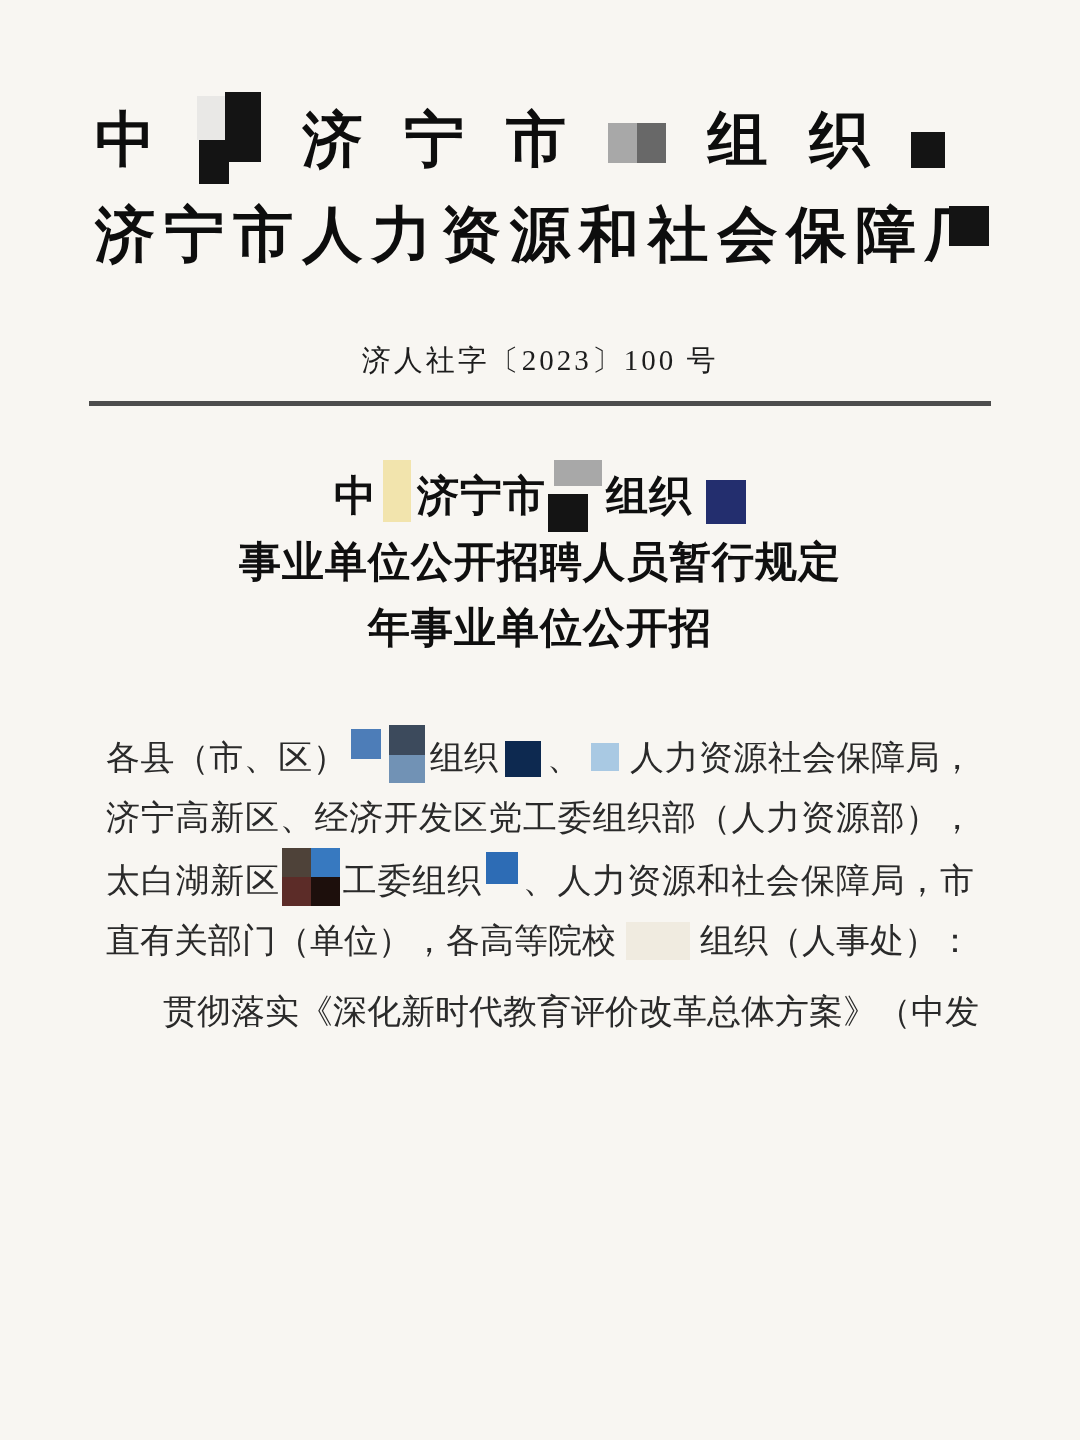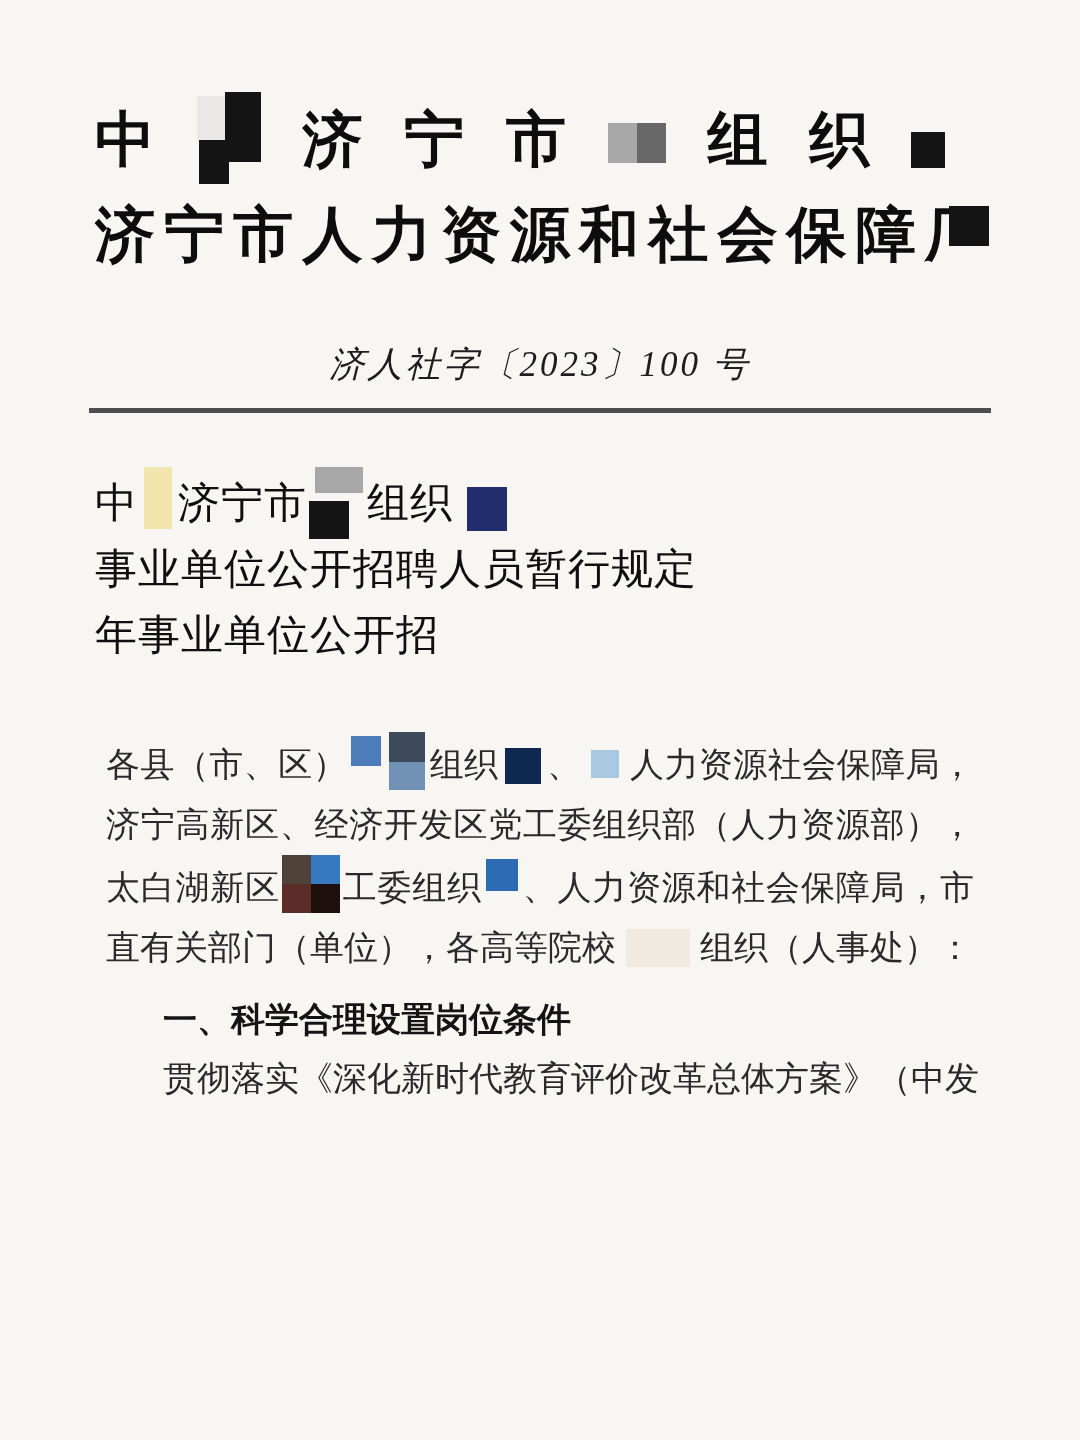--- a/index.html
+++ b/index.html
@@ -42,27 +42,27 @@
   .lh-comp2 { display:flex; width:58px; height:40px; margin-top:6px; }
   .lh-comp2 i { display:block; width:50%; height:100%; }
 
   .lh-end-sq { width:34px; height:36px; margin-top:20px; }
 
   .lh2-sq { position:absolute; right:-4px; top:2px; width:40px; height:40px; }
 
   
   .docnum {
     margin-top:74px; text-align:center;
-    font-size:35px; letter-spacing:3px; color:#1d1d1d;font-style:italic;
+    font-size:29px; letter-spacing:3px; color:#1d1d1d;
   }
   .rule { height:5px; background:#4d4d4d; margin:20px -6px 0 -6px; }
 
   
   .title-block {
-    margin-top:54px; font-weight:400;
+    margin-top:54px; text-align:center; font-weight:700;
     font-size:42px; line-height:66px; color:#0f0f0f;
     letter-spacing:1px;
   }
   .t-cream { width:28px; height:62px; vertical-align:-12px; margin:0 6px; }
   .t-comp { position:relative; display:inline-block; width:56px; height:64px; vertical-align:-14px; margin:0 2px; }
   .t-comp i { position:absolute; display:block; }
   .t-comp .a { left:6px; top:0; width:48px; height:26px; }
   .t-comp .b { left:0; top:34px; width:40px; height:38px; }
   .t-navy { width:40px; height:44px; vertical-align:-14px; margin-left:14px; }
   .t-maroon { width:44px; height:56px; vertical-align:-10px; }
@@ -150,18 +150,17 @@
     <div class="body-block">
       <p style="margin:11px;">
         <span>各县（市、区）</span><span class="rd b-blue1" style="background: rgb(77, 125, 184);"></span><span class="b-comp2"><i class="a" style="background: rgb(60, 74, 92);"></i><i class="b" style="background: rgb(113, 146, 181);"></i></span><span>组织</span><span class="rd b-navy" style="background: rgb(13, 41, 80);"></span><span>、</span><span class="rd b-lblue" style="background: rgb(169, 201, 227);"></span><span>人力资源社会保障局，济宁高新区、经济开发区党工委组织部（人力资源部），太白湖新区</span><span class="b-comp5"><span class="row">
               <i style="background: rgb(78, 66, 57);"></i>
               <i style="background: rgb(55, 121, 192);"></i>
             </span><span class="row">
               <i style="background: rgb(92, 44, 40);"></i>
               <i style="background: rgb(29, 15, 12);"></i>
             </span></span><span>工委组织</span><span class="rd b-blue2" style="background: rgb(45, 108, 181);"></span><span>、人力资源和社会保障局，市直有关部门（单位），各高等院校</span><span class="rd b-faint" style="background: rgb(240, 235, 224);"></span><span>组织</span><span>（人事处）：</span>
       </p>
-      <p class="heading" style="margin:0;">一、科学合理设置岗位条件</p>
       <p class="p-indent" style="margin:0;">贯彻落实《深化新时代教育评价改革总体方案》（中发</p>
     </div>
 
   </div>
 </div>
 
 </body></html>

